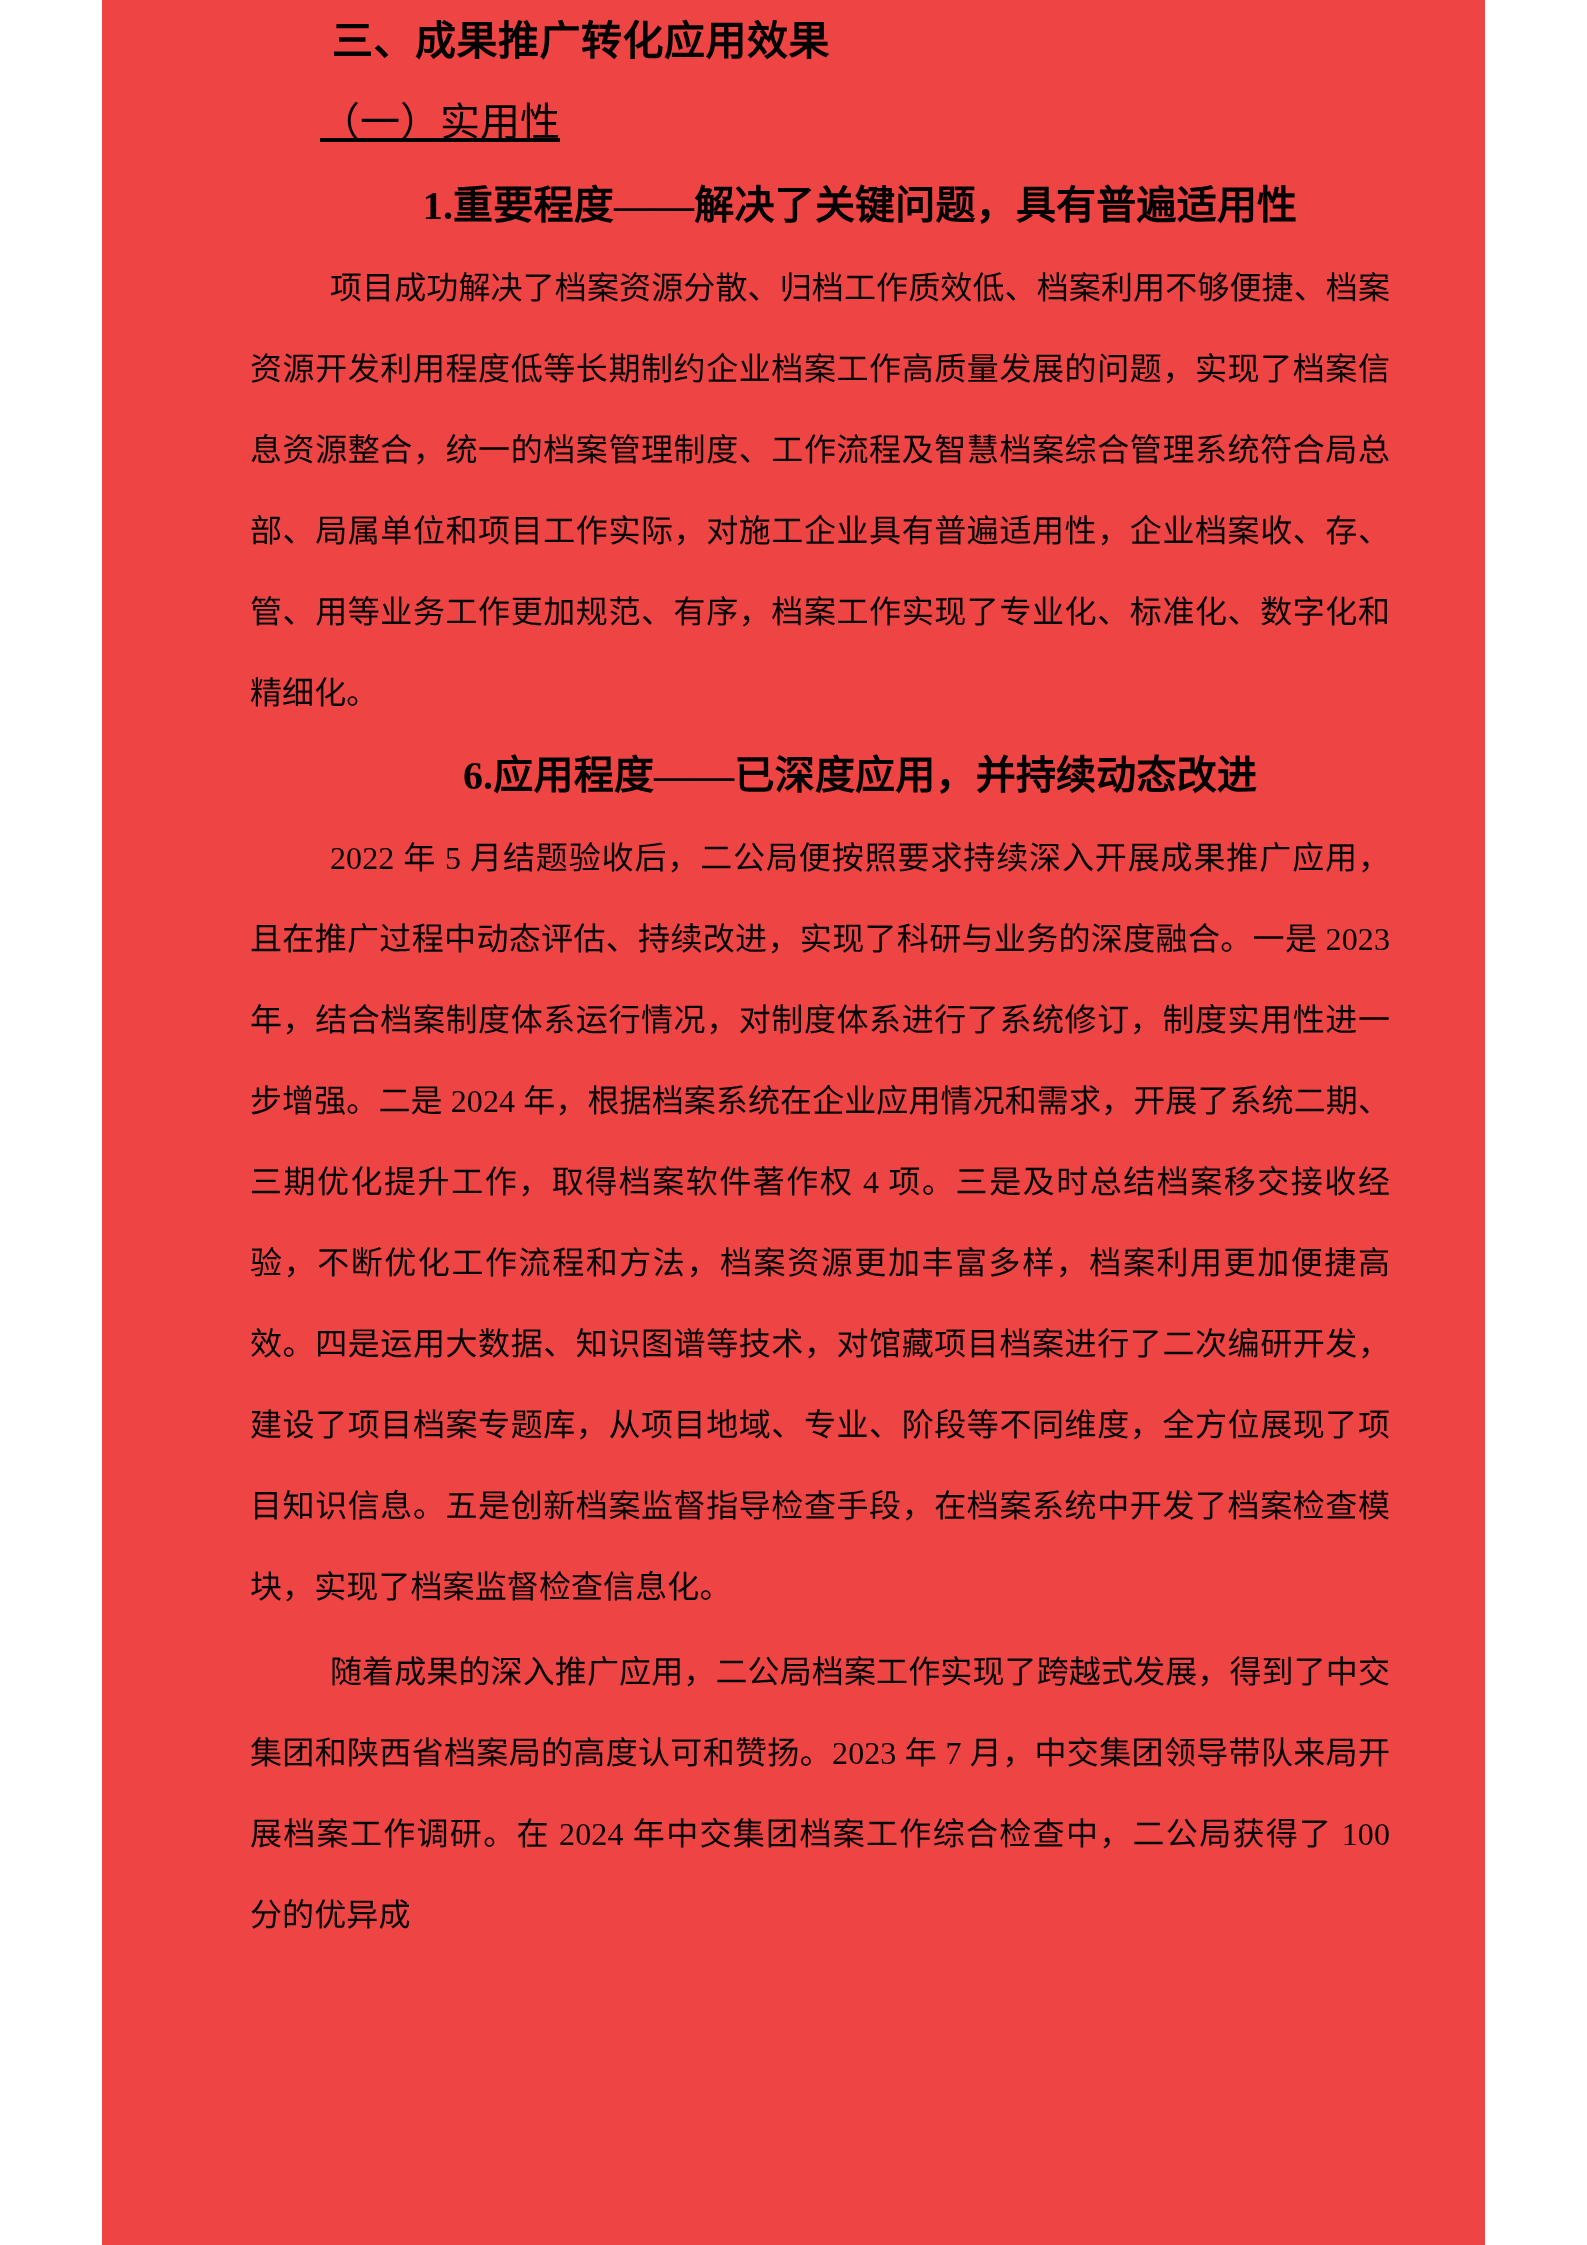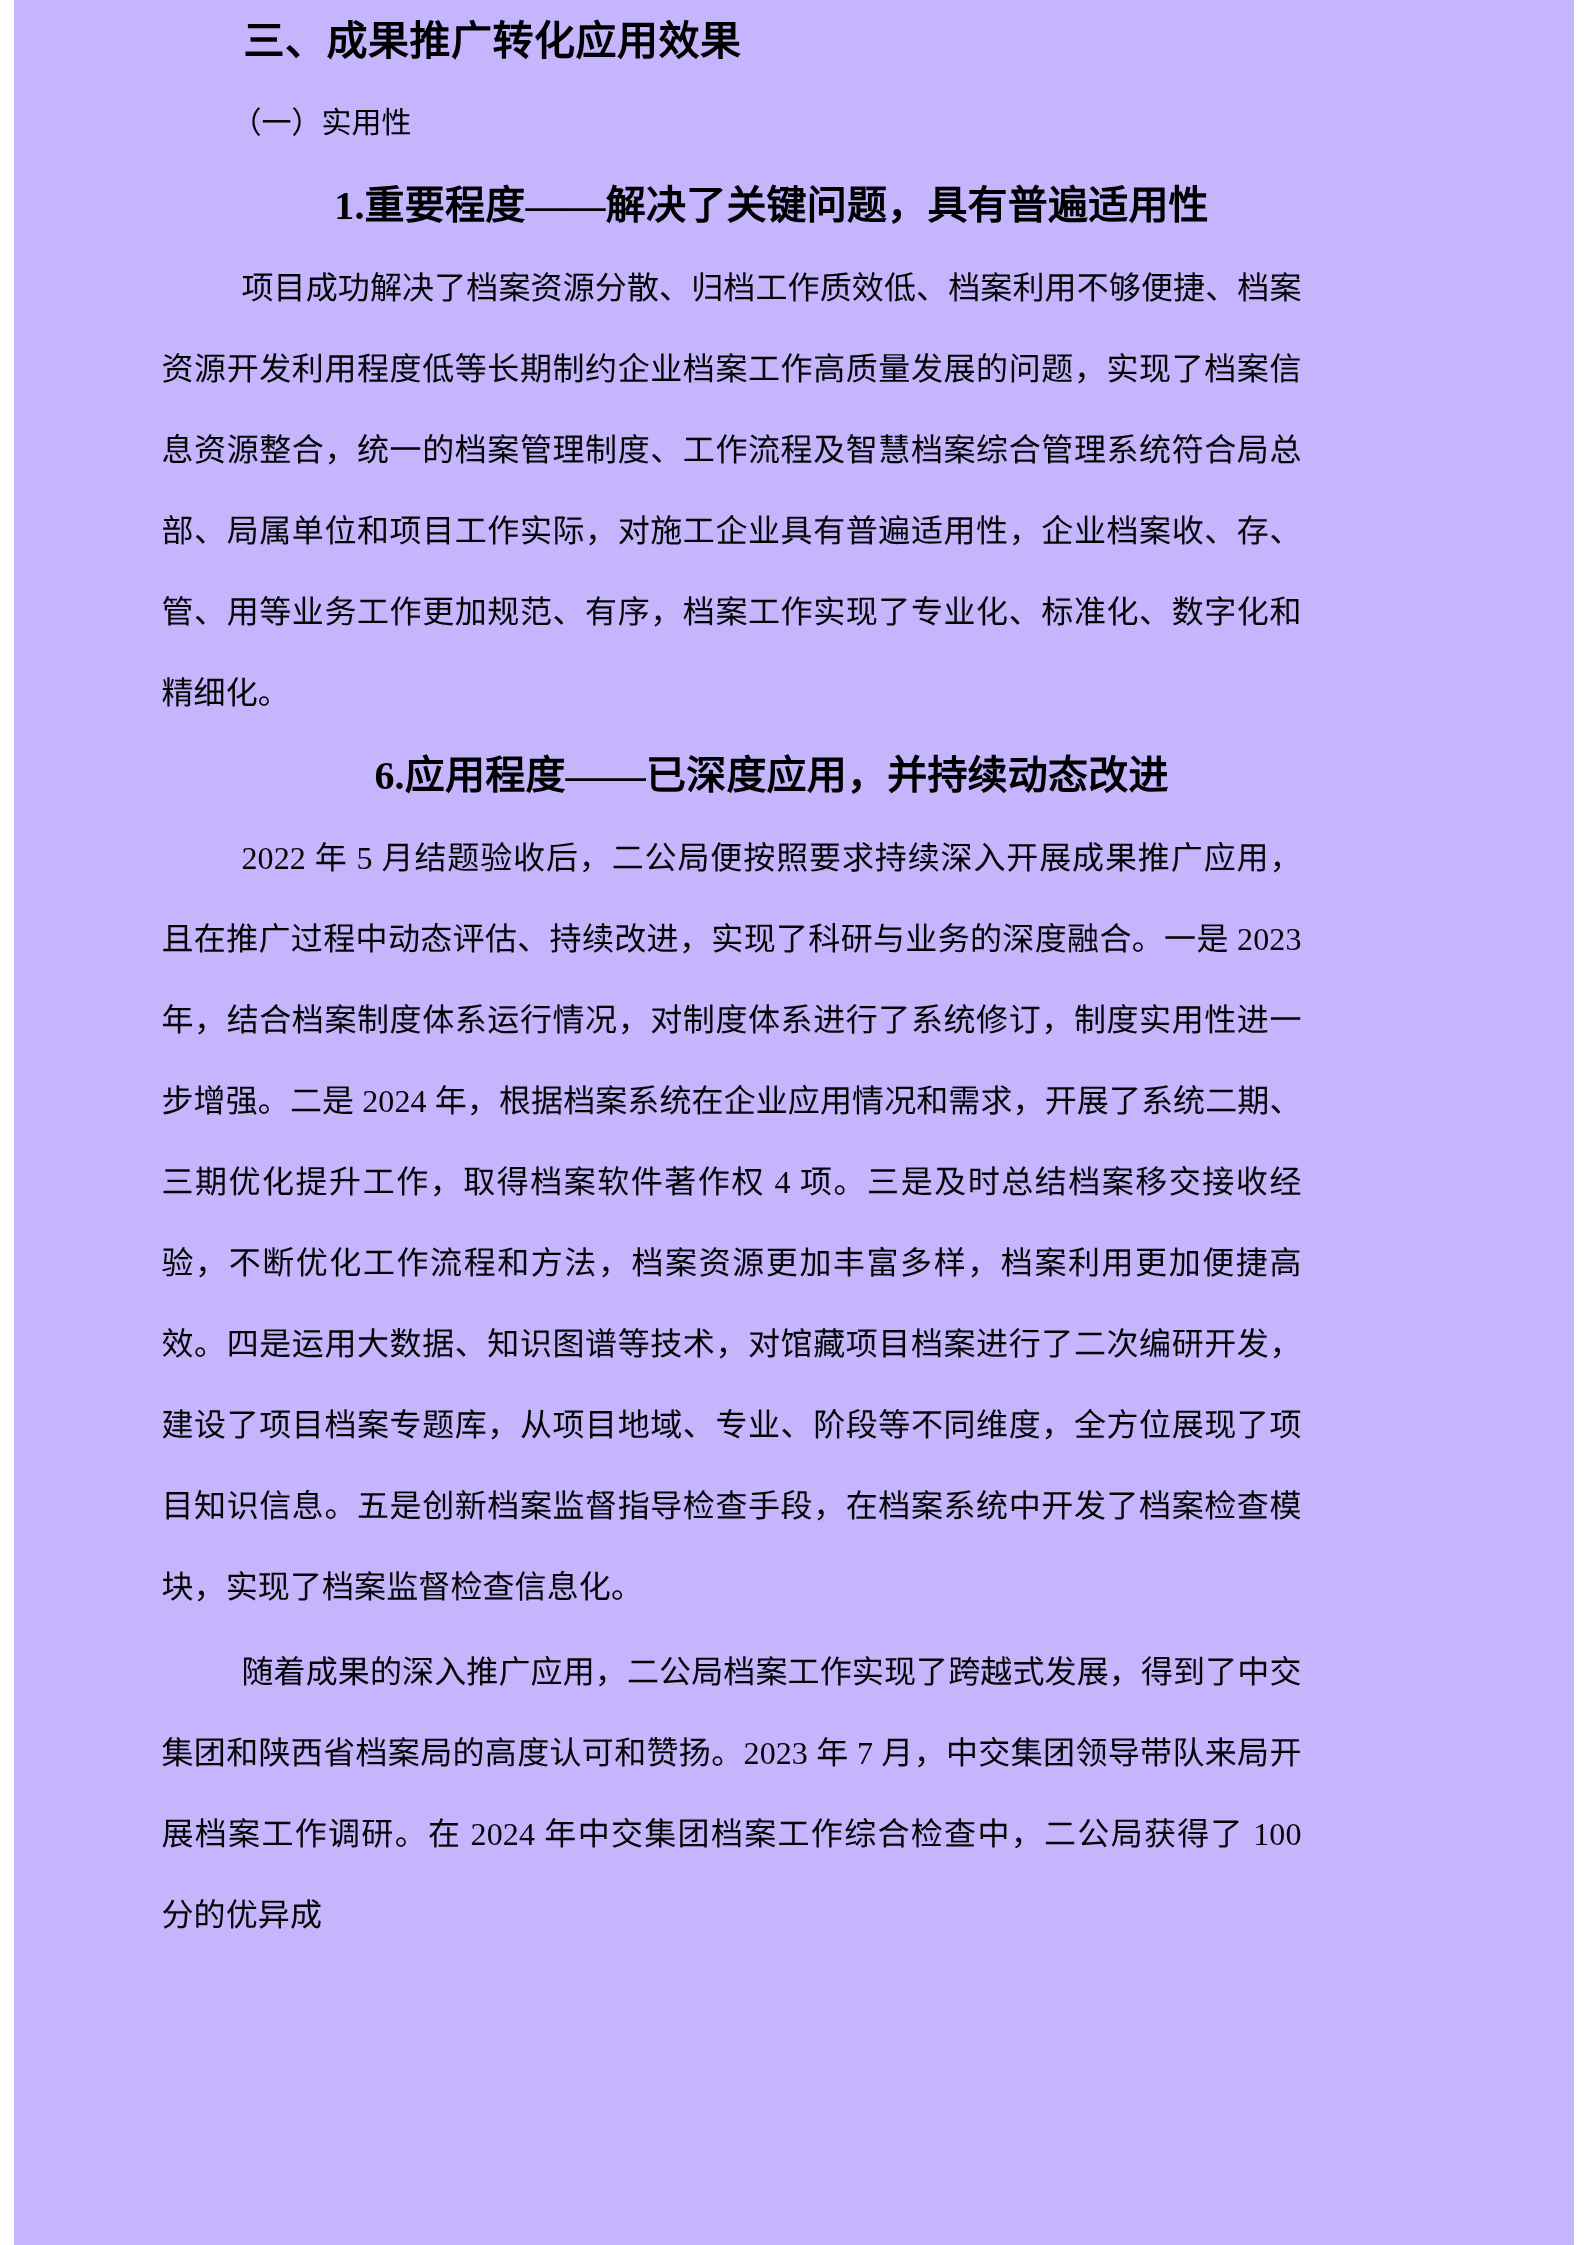--- a/index.html
+++ b/index.html
@@ -4,24 +4,24 @@
 <title>成果推广转化应用效果</title>
 <style>
   html, body {
     margin: 0;
     padding: 0;
     background: #ffffff;
   }
 
   .page {
     position: relative;
-    width: 1560px;
+    width: 1383px;
     height: 2245px;
     margin: 0 auto;
-    background: #c4b5fd;
+    background: #ef4444;
     box-sizing: border-box;
     overflow: hidden;
   }
 
   .content {
     position: absolute;
     left: 148px;
     top: 8px;
     width: 1140px;
   }
@@ -36,26 +36,27 @@
     color: #000000;
     text-indent: 82px;
     margin: 0 0 16px 0;
     white-space: nowrap;
   }
 
   
   .h-sub {
     font-family: "Liberation Serif", "DejaVu Serif", serif;
     font-weight: normal;
-    font-size: 30px;
+    font-size: 40px;
     line-height: 66px;
     color: #000000;
     text-indent: 70px;
     margin: 0 0 14px 0;
     white-space: nowrap;
+    text-decoration: underline;
   }
 
   
   .h-item {
     font-family: "Liberation Serif", "DejaVu Serif", serif;
     font-weight: bold;
     font-size: 40px;
     line-height: 72px;
     color: #000000;
     text-indent: 80px;

